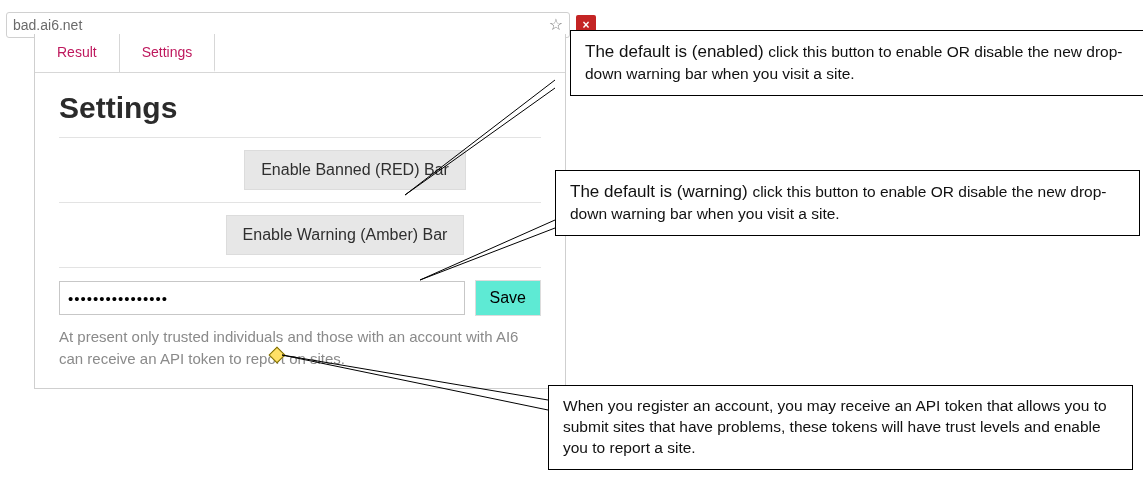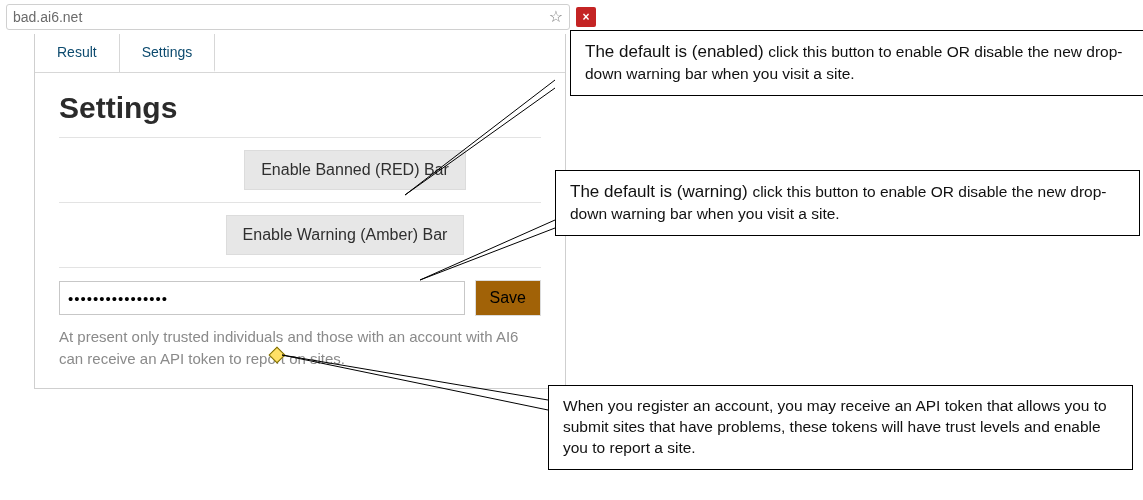--- a/index.html
+++ b/index.html
@@ -1,40 +1,40 @@
 <!DOCTYPE html>
 <html><head>
 <meta charset="utf-8">
 <style>
   html,body{margin:0;padding:0;font-family:"Segoe UI",Arial,sans-serif;background:#fff;width:1143px;height:500px;overflow:hidden}
   .canvas{position:relative;width:1143px;height:500px}
 
   
-  .address-row{display:flex;align-items:center;gap:6px;padding:4px 6px 2px 6px}
+  .address-row{display:flex;align-items:center;gap:6px;padding:12px 6px 2px 6px}
   .address-bar{flex:0 0 550px;height:24px;border:1px solid #d0d0d0;border-radius:3px;background:#fff;display:flex;align-items:center;justify-content:space-between;padding:0 6px;font-size:14px;color:#6b6b6b}
   .star{color:#7a7a7a;font-size:16px;line-height:1}
   .ext-badge{width:20px;height:20px;background:#c42424;border-radius:2px;display:flex;align-items:center;justify-content:center;color:#fff;font-size:12px;font-weight:bold}
 
   
   .popup{position:absolute;left:34px;top:34px;width:530px;border:1px solid #cfcfcf;border-top:none;background:#fff}
   .tabs{display:flex;border-bottom:1px solid #d7d7d7}
-  .tab{padding:10px 22px;font-size:14px;color:#0c4a6e;border-right:1px solid #d7d7d7;background:#fff;cursor:pointer}
+  .tab{padding:10px 22px;font-size:14px;color:#be185d;border-right:1px solid #d7d7d7;background:#fff;cursor:pointer}
   .tab.active{font-weight:400;border-bottom:2px solid transparent;background:#fff}
   .tab:not(.active){background:#fff}
   .tabs .tab:first-child{border-left:none}
   .content{padding:14px 24px 18px 24px}
   .heading{font-size:30px;font-weight:600;color:#2b2b2b;margin:4px 0 8px 0}
   .hr{border-top:1px solid #e3e3e3;margin:12px 0}
   .btn{display:inline-block;background:#e7e7e7;border:1px solid #dcdcdc;color:#2f2f2f;font-size:16px;padding:10px 16px;cursor:pointer}
   .row-btn{text-align:center}
   .row-btn .btn{margin-left:90px}
   .row-btn.r1 .btn{margin-left:110px}
   .token-row{display:flex;align-items:center;gap:10px}
   .token-input{flex:1;height:32px;border:1px solid #c7c7c7;background:#fff;padding:0 8px;font-size:15px;letter-spacing:1px}
-  .save-btn{background:#a16207;border:1px solid #dcdcdc;padding:8px 14px;font-size:16px;cursor:pointer}
+  .save-btn{background:#5eead4;border:1px solid #dcdcdc;padding:8px 14px;font-size:16px;cursor:pointer}
   .note{margin-top:10px;font-size:15px;color:#8a8a8a;line-height:1.45}
 
   
   .callout{position:absolute;border:1px solid #000;background:#fff;padding:10px 14px;font-size:15.5px;color:#111;line-height:1.35}
   .callout .lead{font-size:17px}
   svg.connectors{position:absolute;left:0;top:0;width:1143px;height:500px;pointer-events:none}
 
   .diamond{position:absolute;width:10px;height:10px;background:#ffe066;border:1px solid #7a6a00;transform:rotate(45deg)}
 </style>
 </head>

